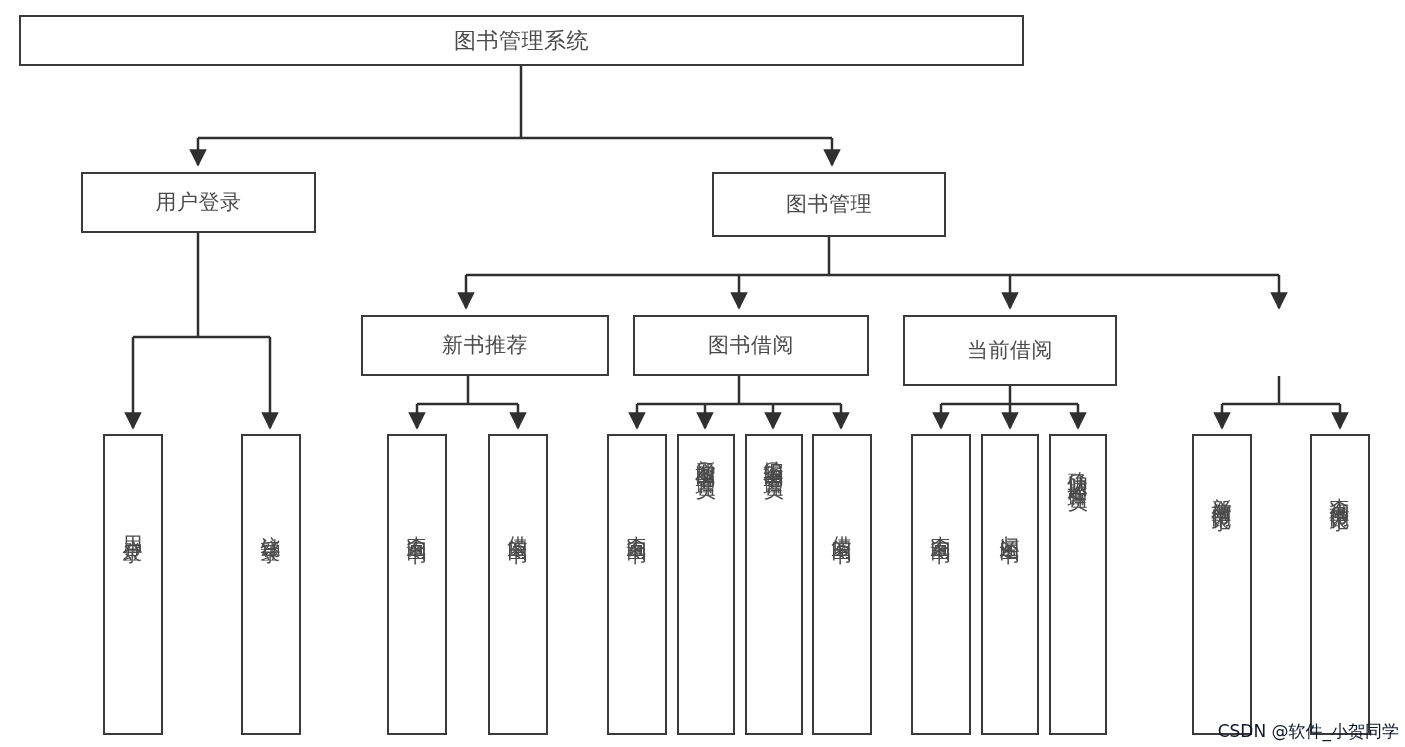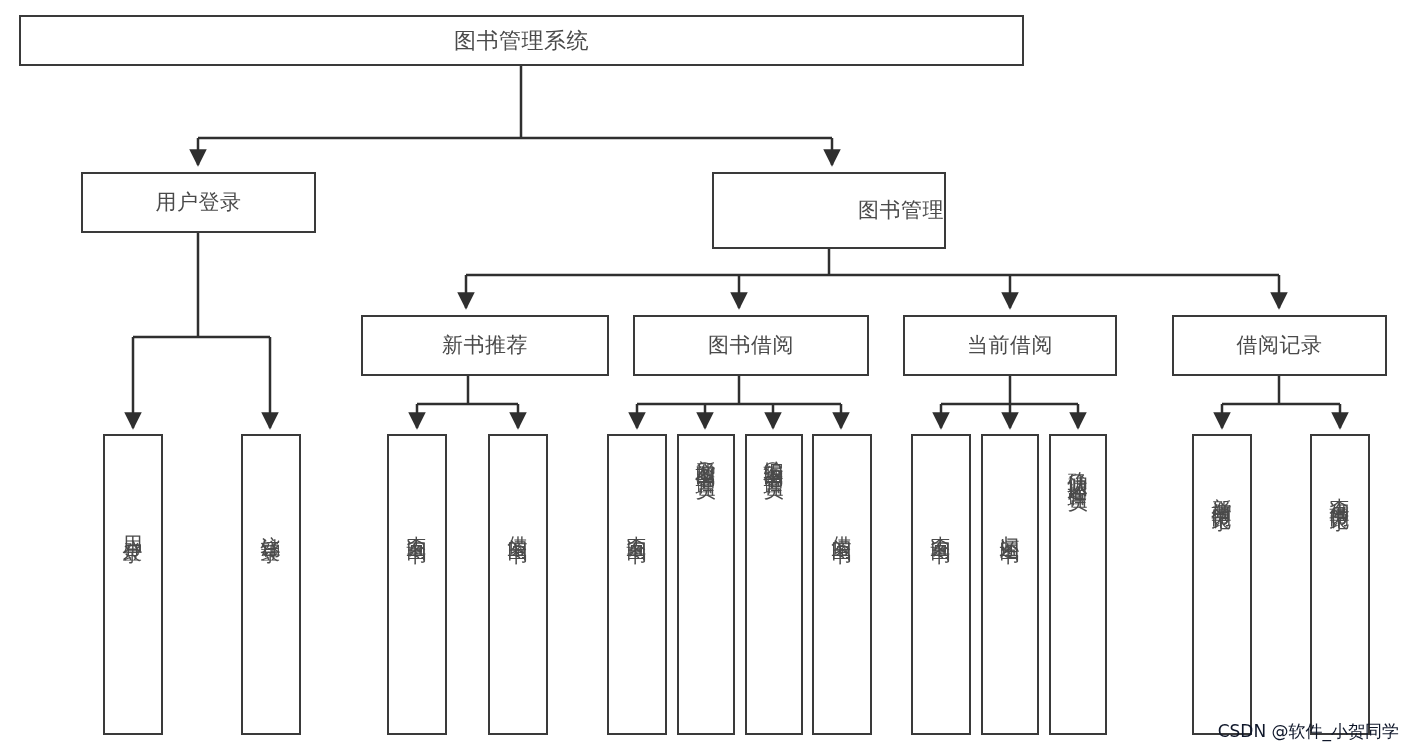--- a/index.html
+++ b/index.html
@@ -127,35 +127,32 @@
     </g>
   </svg>
 
   <div class="node h root" style="left:19px; top:15px; width:1005px; height:51px;">
     <span class="label">图书管理系统</span>
   </div>
 
   <div class="node h" style="left:81px; top:172px; width:235px; height:61px;">
     <span class="label">用户登录</span>
   </div>
-  <div class="node h" style="left:712px; top:172px; width:234px; height:77px;justify-content:flex-end;">
+  <div class="node h" style="left:712px; top:172px; width:234px; height:65px;">
     <span class="label">图书管理</span>
   </div>
 
   <div class="node h" style="left:361px; top:315px; width:248px; height:61px;">
     <span class="label">新书推荐</span>
   </div>
   <div class="node h" style="left:633px; top:315px; width:236px; height:61px;">
     <span class="label">图书借阅</span>
   </div>
-  <div class="node h" style="left:903px; top:315px; width:214px; height:61px;">
+  <div class="node h" style="left:903px; top:315px; width:214px; height:71px;">
     <span class="label">当前借阅</span>
-  </div>
-  <div class="node h" style="left:1172px; top:315px; width:215px; height:61px;">
-    <span class="label">借阅记录</span>
   </div>
 
   <div class="node v" style="left:103px; top:434px; width:60px; height:301px; padding-top:84px;">
     <span class="label">用户登录</span>
   </div>
   <div class="node v" style="left:241px; top:434px; width:60px; height:301px; padding-top:84px;">
     <span class="label">注销登录</span>
   </div>
 
   <div class="node v" style="left:387px; top:434px; width:60px; height:301px; padding-top:84px;">

